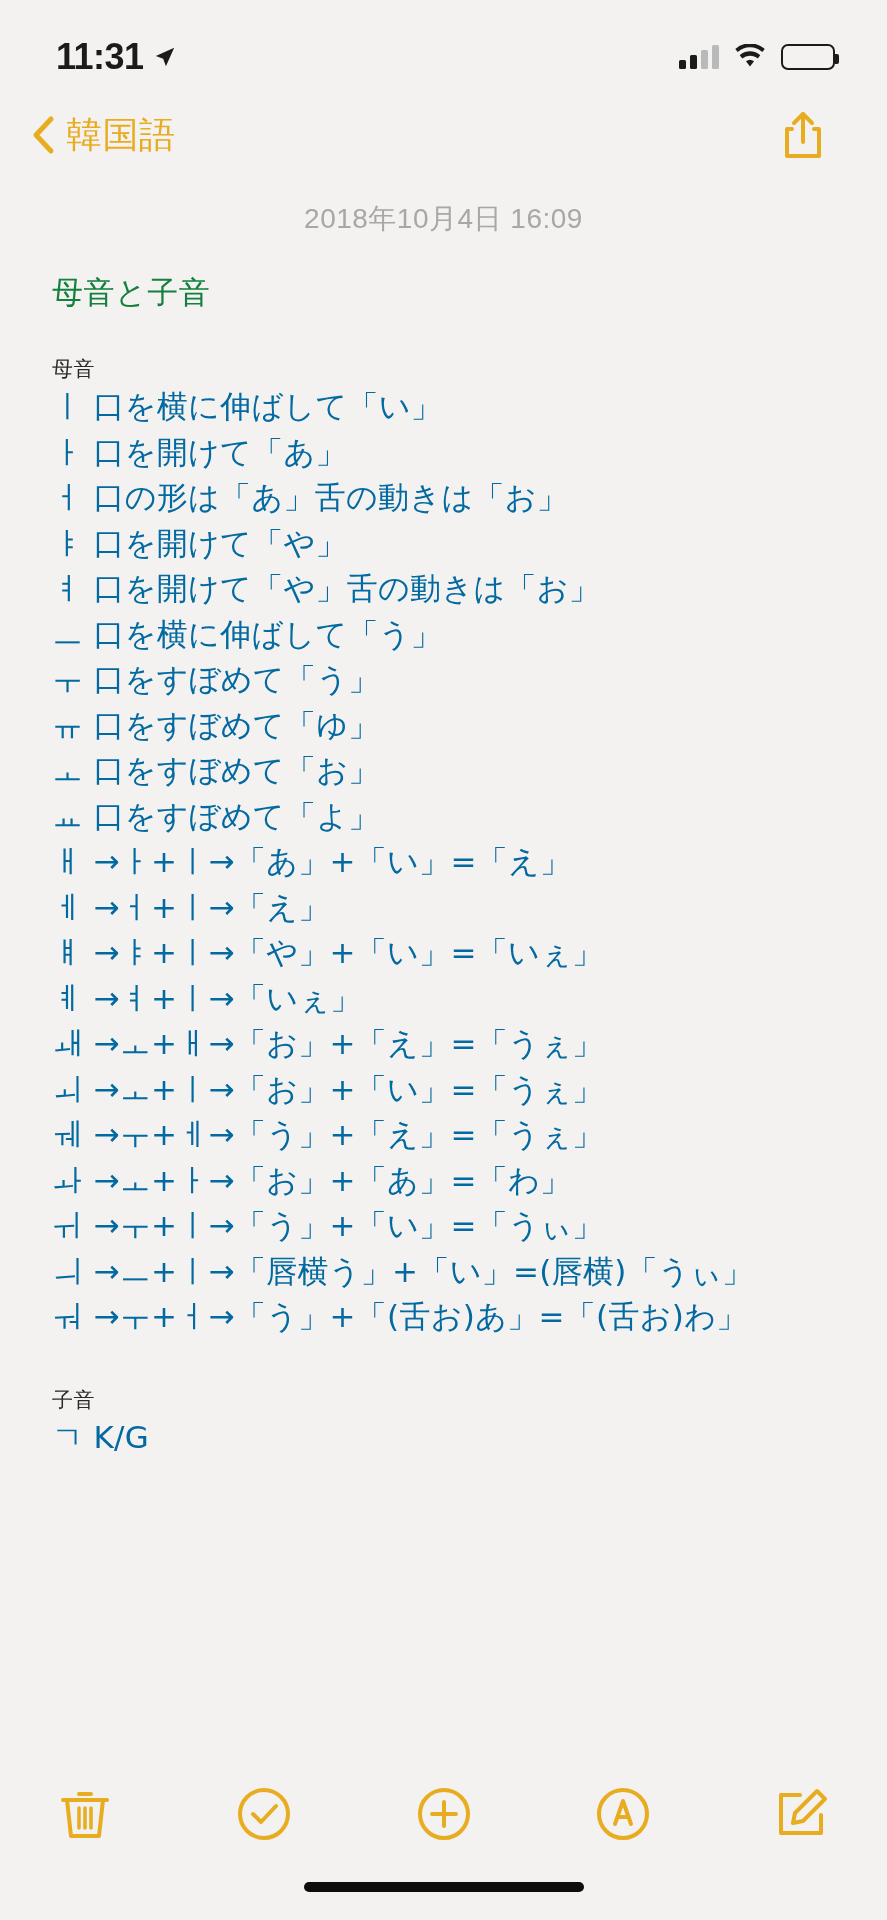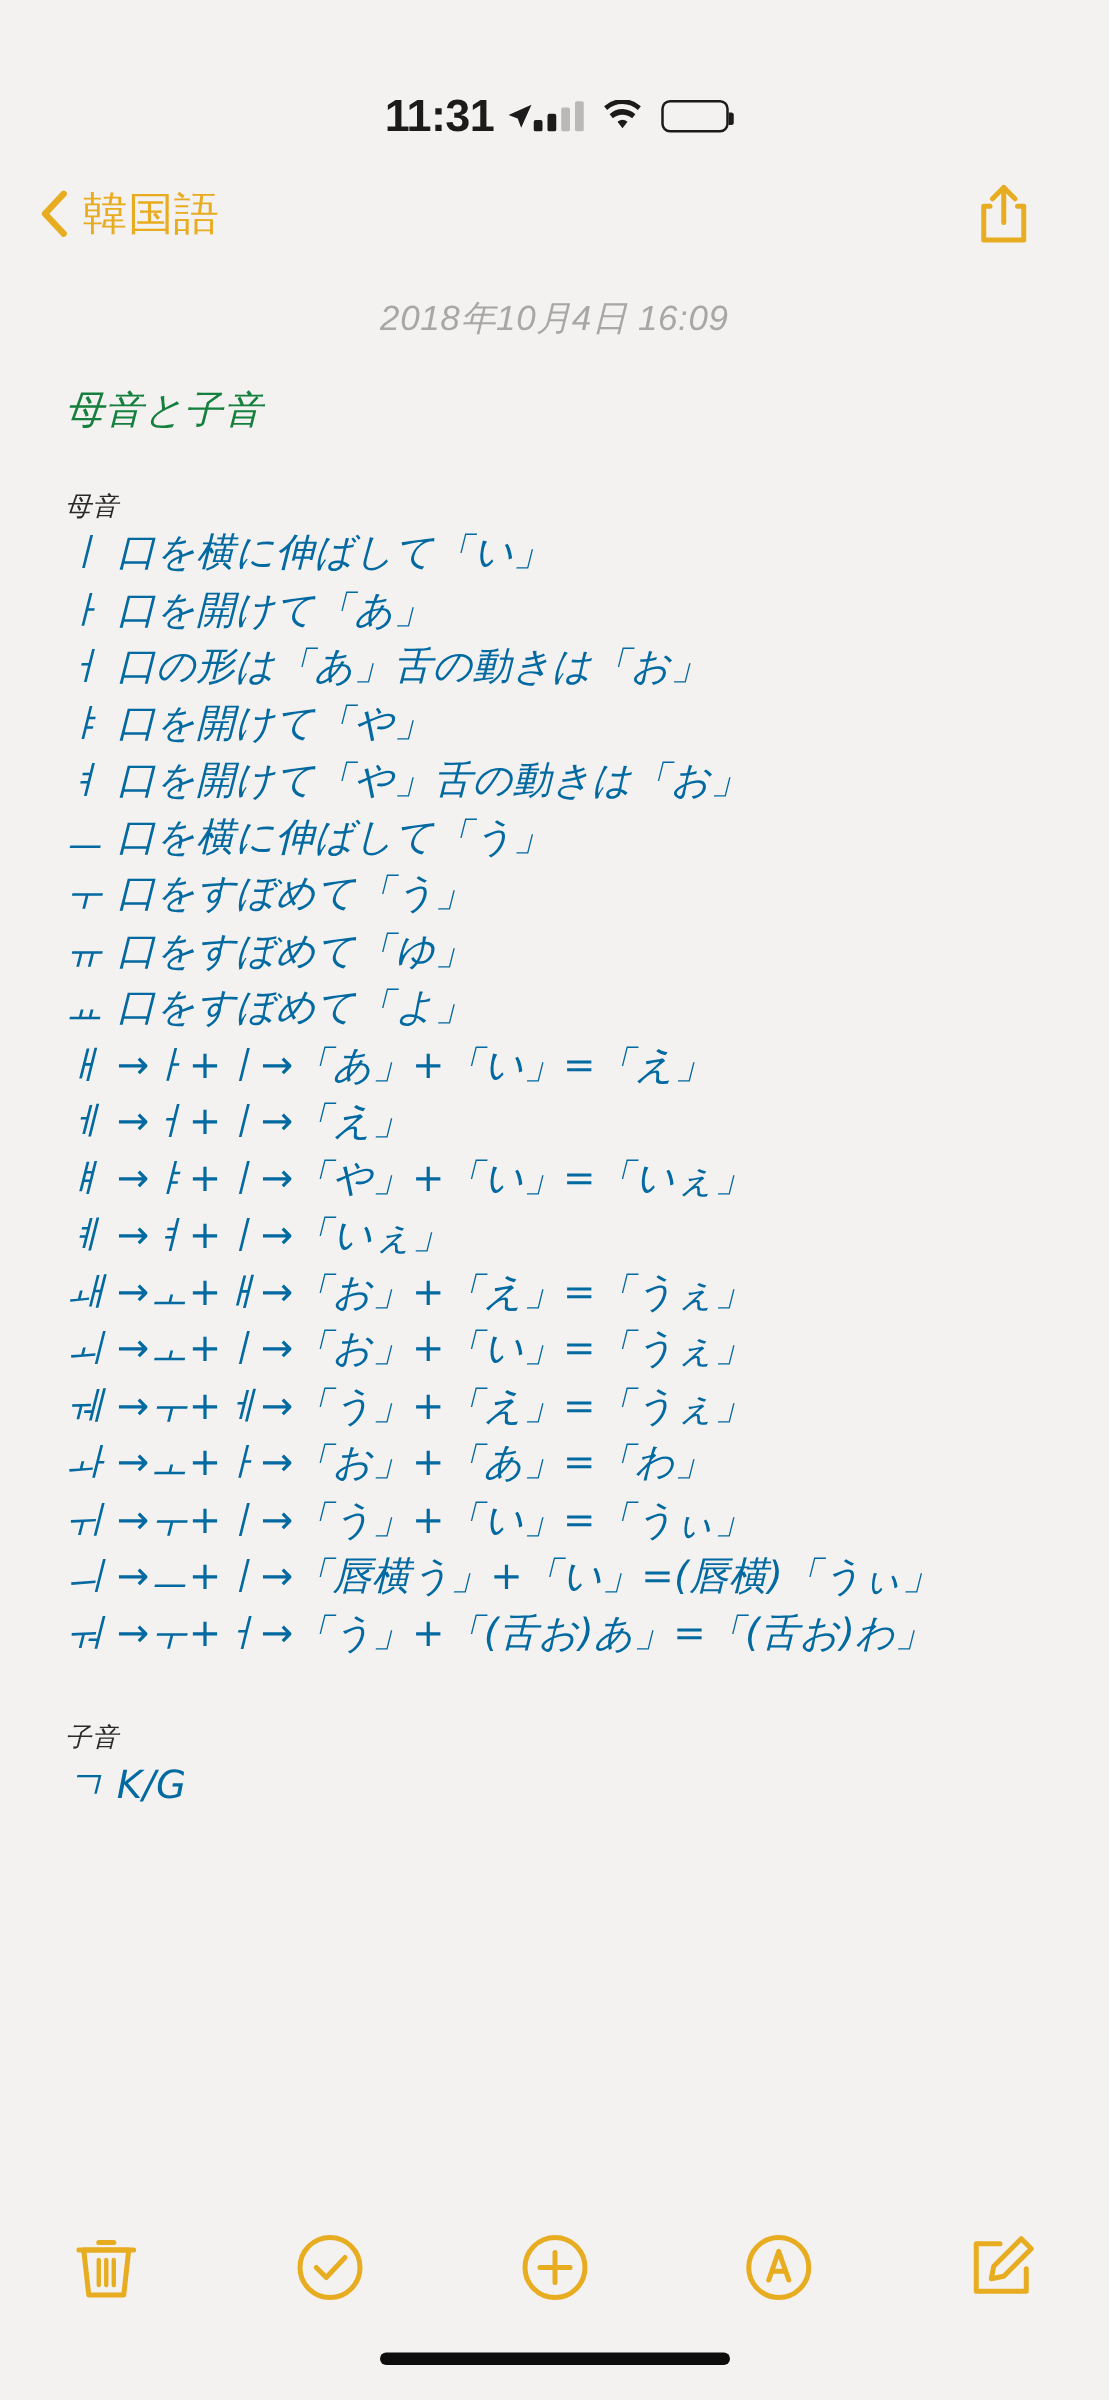--- a/index.html
+++ b/index.html
@@ -17,24 +17,23 @@
     background: #f3f2f0;
     display: flex;
     flex-direction: column;
   }
 
   
   .status-bar {
     height: 92px;
     display: flex;
     align-items: center;
-    justify-content: center;
+    justify-content: space-between;
     padding: 22px 52px 0 56px;
     flex: 0 0 auto;
-    margin-top: 36px;
   }
   .status-left {
     display: flex;
     align-items: center;
     gap: 10px;
   }
   .status-time {
     font-family: "Liberation Sans", sans-serif;
     font-size: 36px;
     font-weight: bold;
@@ -118,21 +117,20 @@
     letter-spacing: 0.5px;
   }
   .share-icon { width: 42px; height: 50px; }
 
   
   .note-body {
     flex: 1 1 auto;
     padding: 0 52px;
     overflow: hidden;
     position: relative;
-    font-style: italic;
   }
   .note-date {
     text-align: center;
     font-family: "Liberation Sans", sans-serif;
     font-size: 28px;
     color: #a7a7a5;
     margin-top: 22px;
     margin-bottom: 30px;
     letter-spacing: 0.5px;
   }
@@ -250,20 +248,21 @@
     <div class="section-head">母音</div>
 
     <div class="note-line">ㅣ 口を横に伸ばして「い」</div>
     <div class="note-line">ㅏ 口を開けて「あ」</div>
     <div class="note-line">ㅓ 口の形は「あ」舌の動きは「お」</div>
     <div class="note-line">ㅑ 口を開けて「や」</div>
     <div class="note-line">ㅕ 口を開けて「や」舌の動きは「お」</div>
     <div class="note-line">ㅡ 口を横に伸ばして「う」</div>
     <div class="note-line">ㅜ 口をすぼめて「う」</div>
     <div class="note-line">ㅠ 口をすぼめて「ゆ」</div>
+    <div class="note-line">ㅗ 口をすぼめて「お」</div>
     <div class="note-line">ㅛ 口をすぼめて「よ」</div>
     <div class="note-line">ㅐ →ㅏ+ㅣ→「あ」+「い」=「え」</div>
     <div class="note-line">ㅔ →ㅓ+ㅣ→「え」</div>
     <div class="note-line">ㅒ →ㅑ+ㅣ→「や」+「い」=「いぇ」</div>
     <div class="note-line">ㅖ →ㅕ+ㅣ→「いぇ」</div>
     <div class="note-line">ㅙ →ㅗ+ㅐ→「お」+「え」=「うぇ」</div>
     <div class="note-line">ㅚ →ㅗ+ㅣ→「お」+「い」=「うぇ」</div>
     <div class="note-line">ㅞ →ㅜ+ㅔ→「う」+「え」=「うぇ」</div>
     <div class="note-line">ㅘ →ㅗ+ㅏ→「お」+「あ」=「わ」</div>
     <div class="note-line">ㅟ →ㅜ+ㅣ→「う」+「い」=「うぃ」</div>

